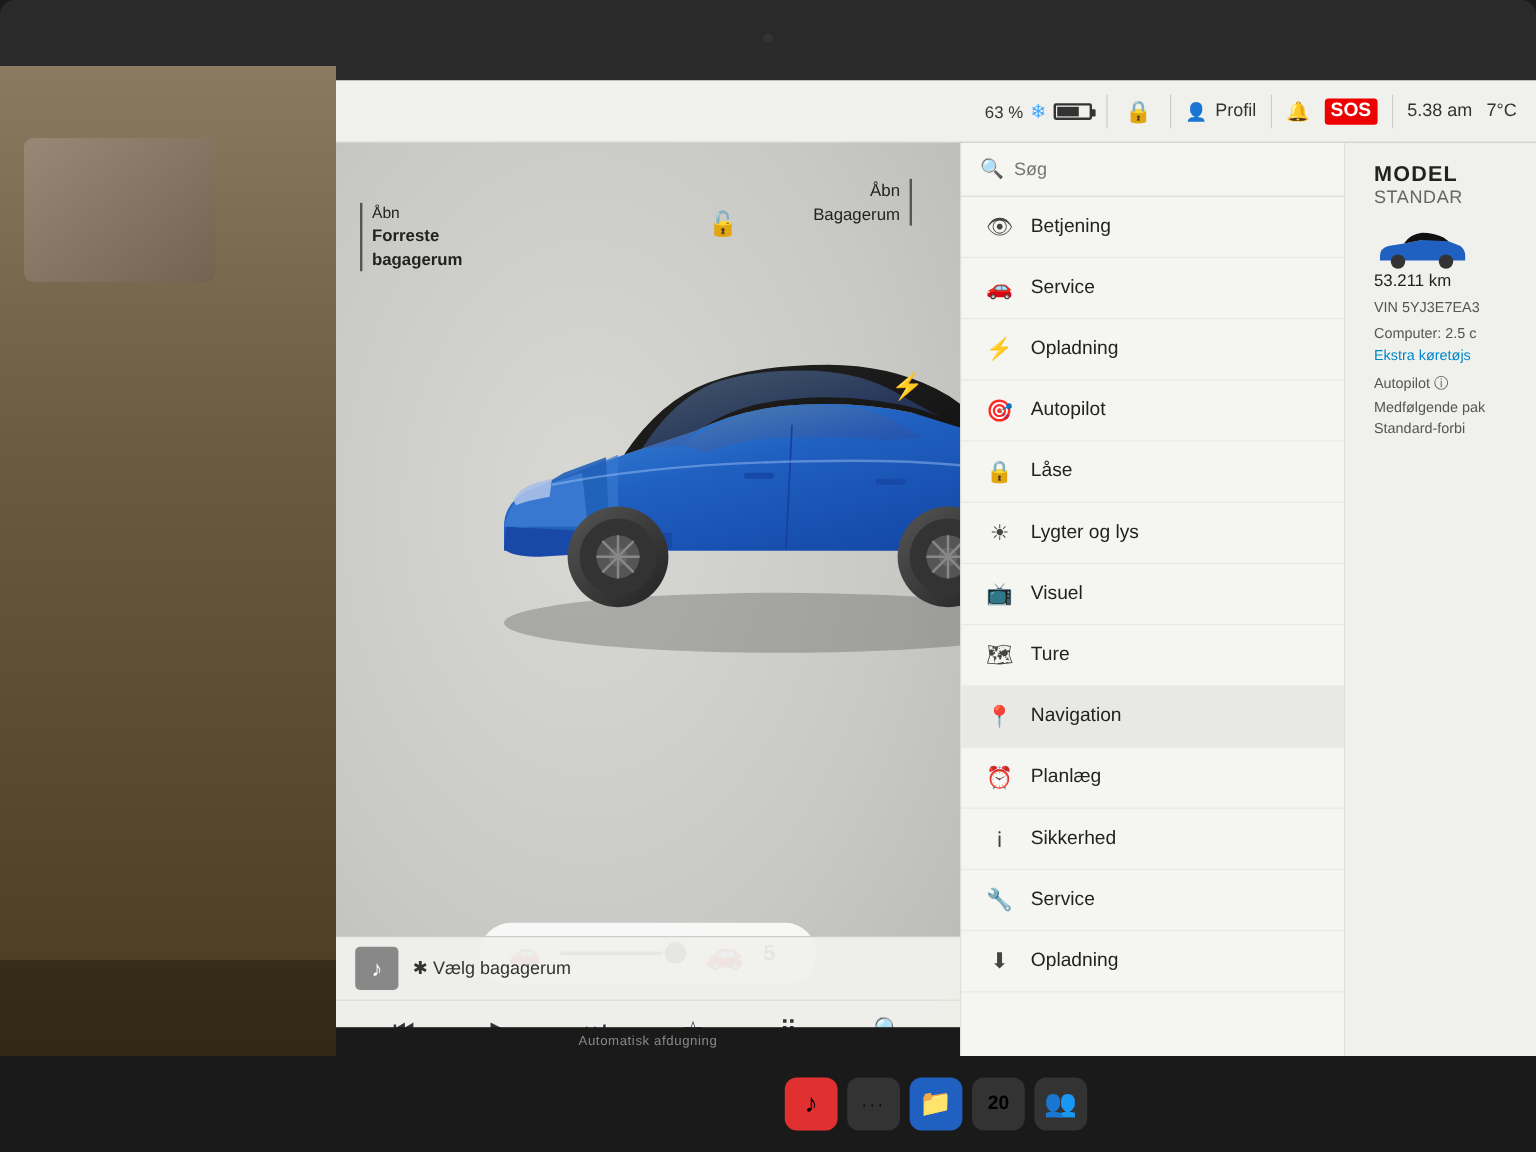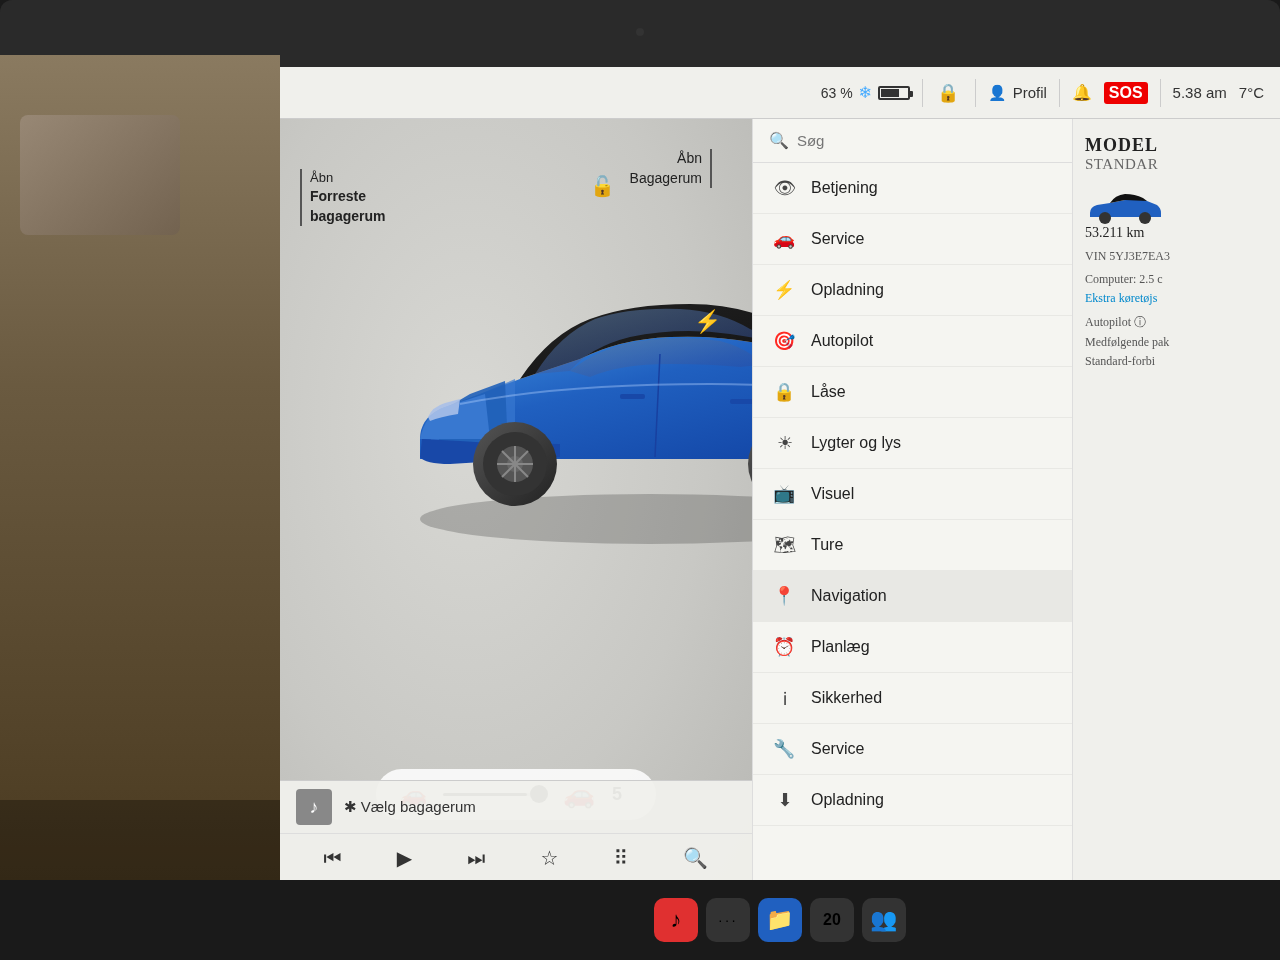--- a/index.html
+++ b/index.html
@@ -369,26 +369,25 @@
       flex-shrink: 0;
     }
 
     .menu-item-label {
       font-size: 16px;
       color: #222;
     }
 
     
     .car-info-panel {
-      width: 208px;
+      width: 160px;
       background: #f0f0ec;
       border-left: 1px solid #ddd;
-      padding: 16px 12px;
+      padding: 16px 24px;
       overflow: hidden;
-      font-family: Liberation Serif, serif;
     }
 
     .car-model-label {
       font-size: 18px;
       font-weight: bold;
       color: #222;
       letter-spacing: 1px;
     }
 
     .car-variant-label {
@@ -712,20 +711,23 @@
           <div class="media-controls-row">
             <span class="media-btn">⏮</span>
             <span class="media-btn">▶</span>
             <span class="media-btn">⏭</span>
             <span class="media-btn">☆</span>
             <span class="media-btn">⠿</span>
             <span class="media-btn">🔍</span>
           </div>
         </div>
 
+        <div class="autopilot-bar">
+          <span class="autopilot-text">Automatisk afdugning</span>
+        </div>
       </div>
 
       <div class="right-sidebar">
 
         <div class="search-bar">
           <span class="search-icon">🔍</span>
           <input class="search-input" type="text" placeholder="Søg" style="">
         </div>
 
         <div class="menu-list">

